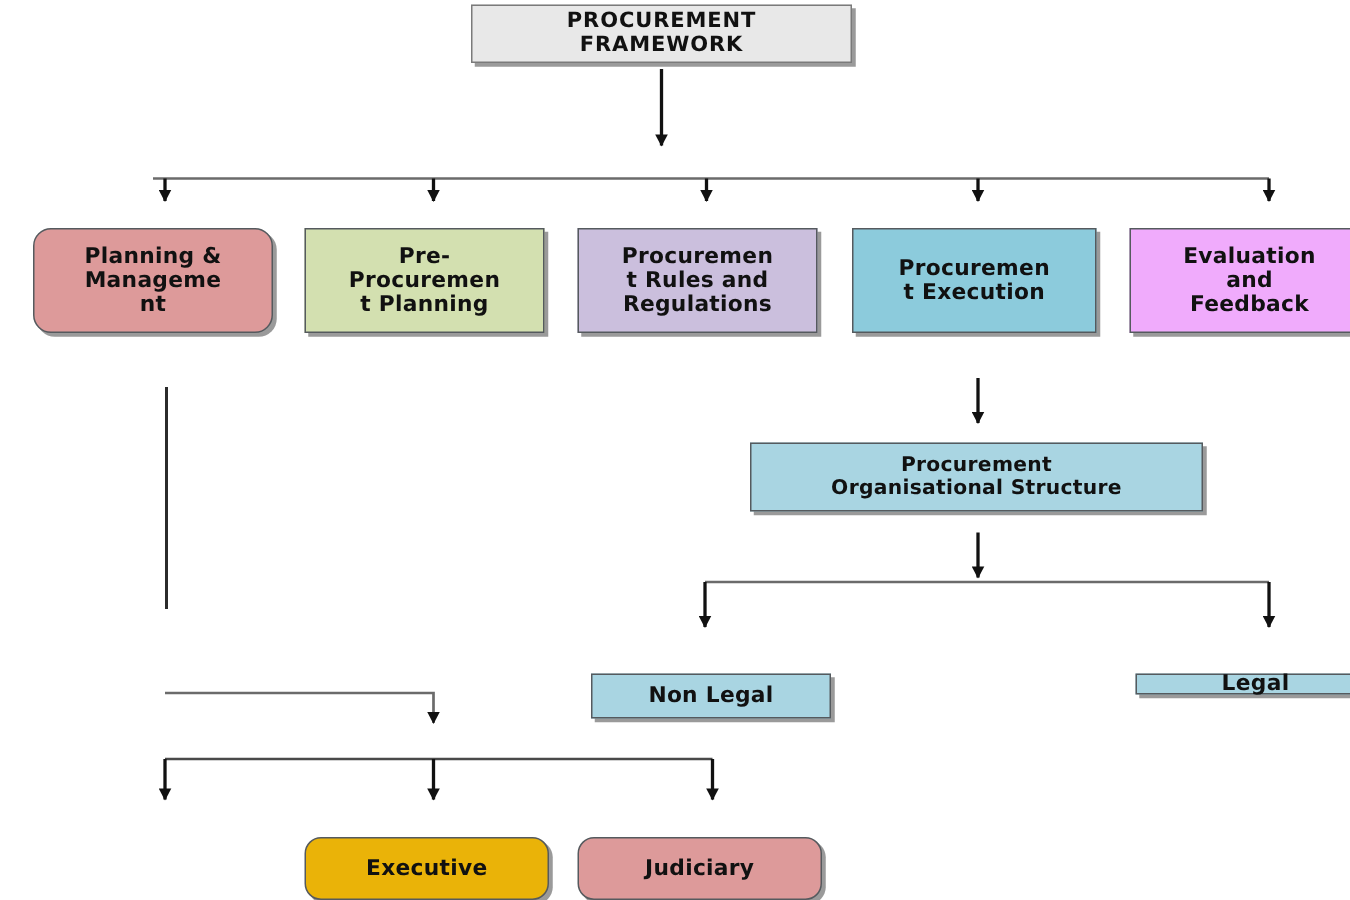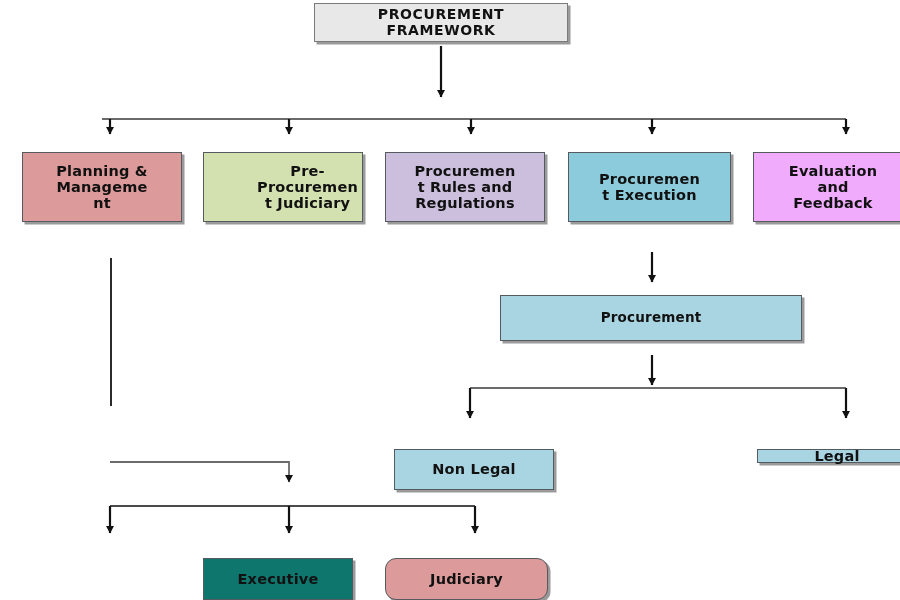--- a/index.html
+++ b/index.html
@@ -74,33 +74,33 @@
     <line x1="455" y1="506" x2="455" y2="533" stroke="#111111" stroke-width="2.2" marker-end="url(#arrow)"></line>
   </svg>
 
   <div class="node title-node" style="left:294px;top:3px;width:254px;height:39px;">
     <div>
       <span>PROCUREMENT</span>
       <span>FRAMEWORK</span>
     </div>
   </div>
 
-  <div class="node lvl1" style="left:2px;top:152px;width:160px;height:70px;background:#dd9a9a;">
+  <div class="node lvl1" style="left:2px;top:152px;width:160px;height:70px;background:#dd9a9a;border-radius:12px;">
     <div>
       <span>Planning &amp;</span>
       <span>Manageme</span>
       <span>nt</span>
     </div>
   </div>
 
-  <div class="node lvl1" style="left:183px;top:152px;width:160px;height:70px;background:#d3e0b0;justify-content:flex-end;">
+  <div class="node lvl1" style="left:183px;top:152px;width:160px;height:70px;background:#d3e0b0;">
     <div>
       <span>Pre-</span>
       <span>Procuremen</span>
-      <span>t Judiciary</span>
+      <span>t Planning</span>
     </div>
   </div>
 
   <div class="node lvl1" style="left:365px;top:152px;width:160px;height:70px;background:#cbbfdd;">
     <div>
       <span>Procuremen</span>
       <span>t Rules and</span>
       <span>Regulations</span>
     </div>
   </div>
@@ -116,33 +116,34 @@
     <div>
       <span>Evaluation</span>
       <span>and</span>
       <span>Feedback</span>
     </div>
   </div>
 
   <div class="node mid" style="left:480px;top:295px;width:302px;height:46px;background:#a9d5e2;">
     <div>
       <span>Procurement</span>
+      <span>Organisational Structure</span>
     </div>
   </div>
 
-  <div class="node leaf" style="left:374px;top:449px;width:160px;height:41px;background:#a9d5e2;">
+  <div class="node leaf" style="left:374px;top:449px;width:160px;height:30px;background:#a9d5e2;">
     <span>Non Legal</span>
   </div>
 
   <div class="node leaf" style="left:737px;top:449px;width:160px;height:14px;background:#a9d5e2;">
     <span>Legal</span>
   </div>
 
 
-  <div class="node leaf" style="left:183px;top:558px;width:150px;height:42px;background:#0f766e;">
+  <div class="node leaf" style="left:183px;top:558px;width:163px;height:42px;background:#eab308;border-radius:11px;">
     <span>Executive</span>
   </div>
 
   <div class="node leaf" style="left:365px;top:558px;width:163px;height:42px;background:#dd9a9a;border-radius:11px;">
     <span>Judiciary</span>
   </div>
 
 </div>
 
 </body></html>

